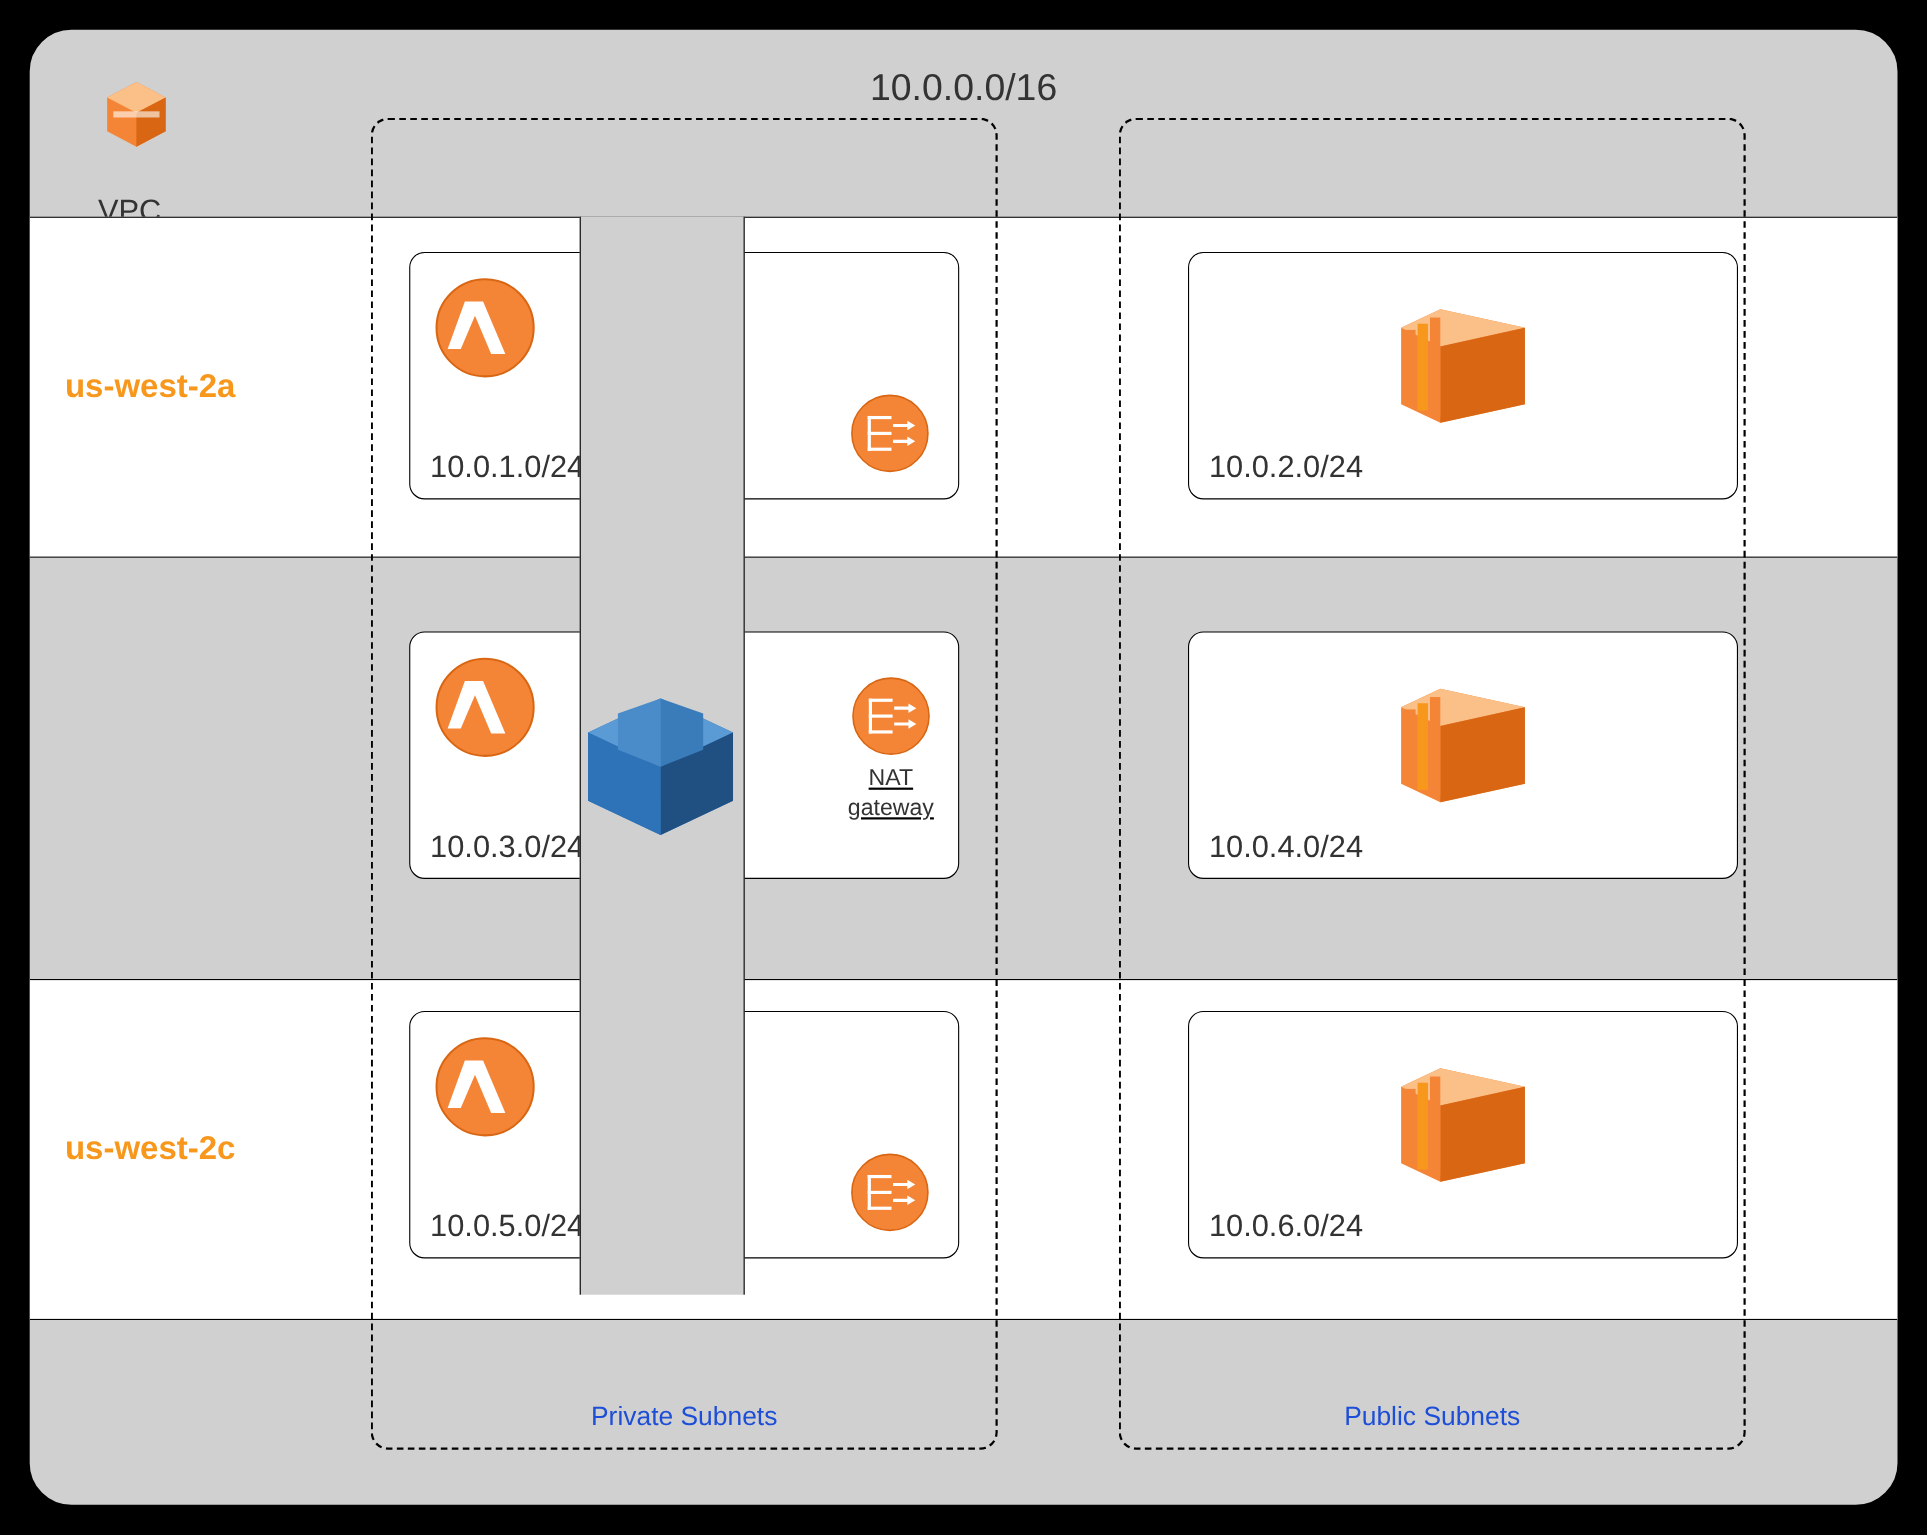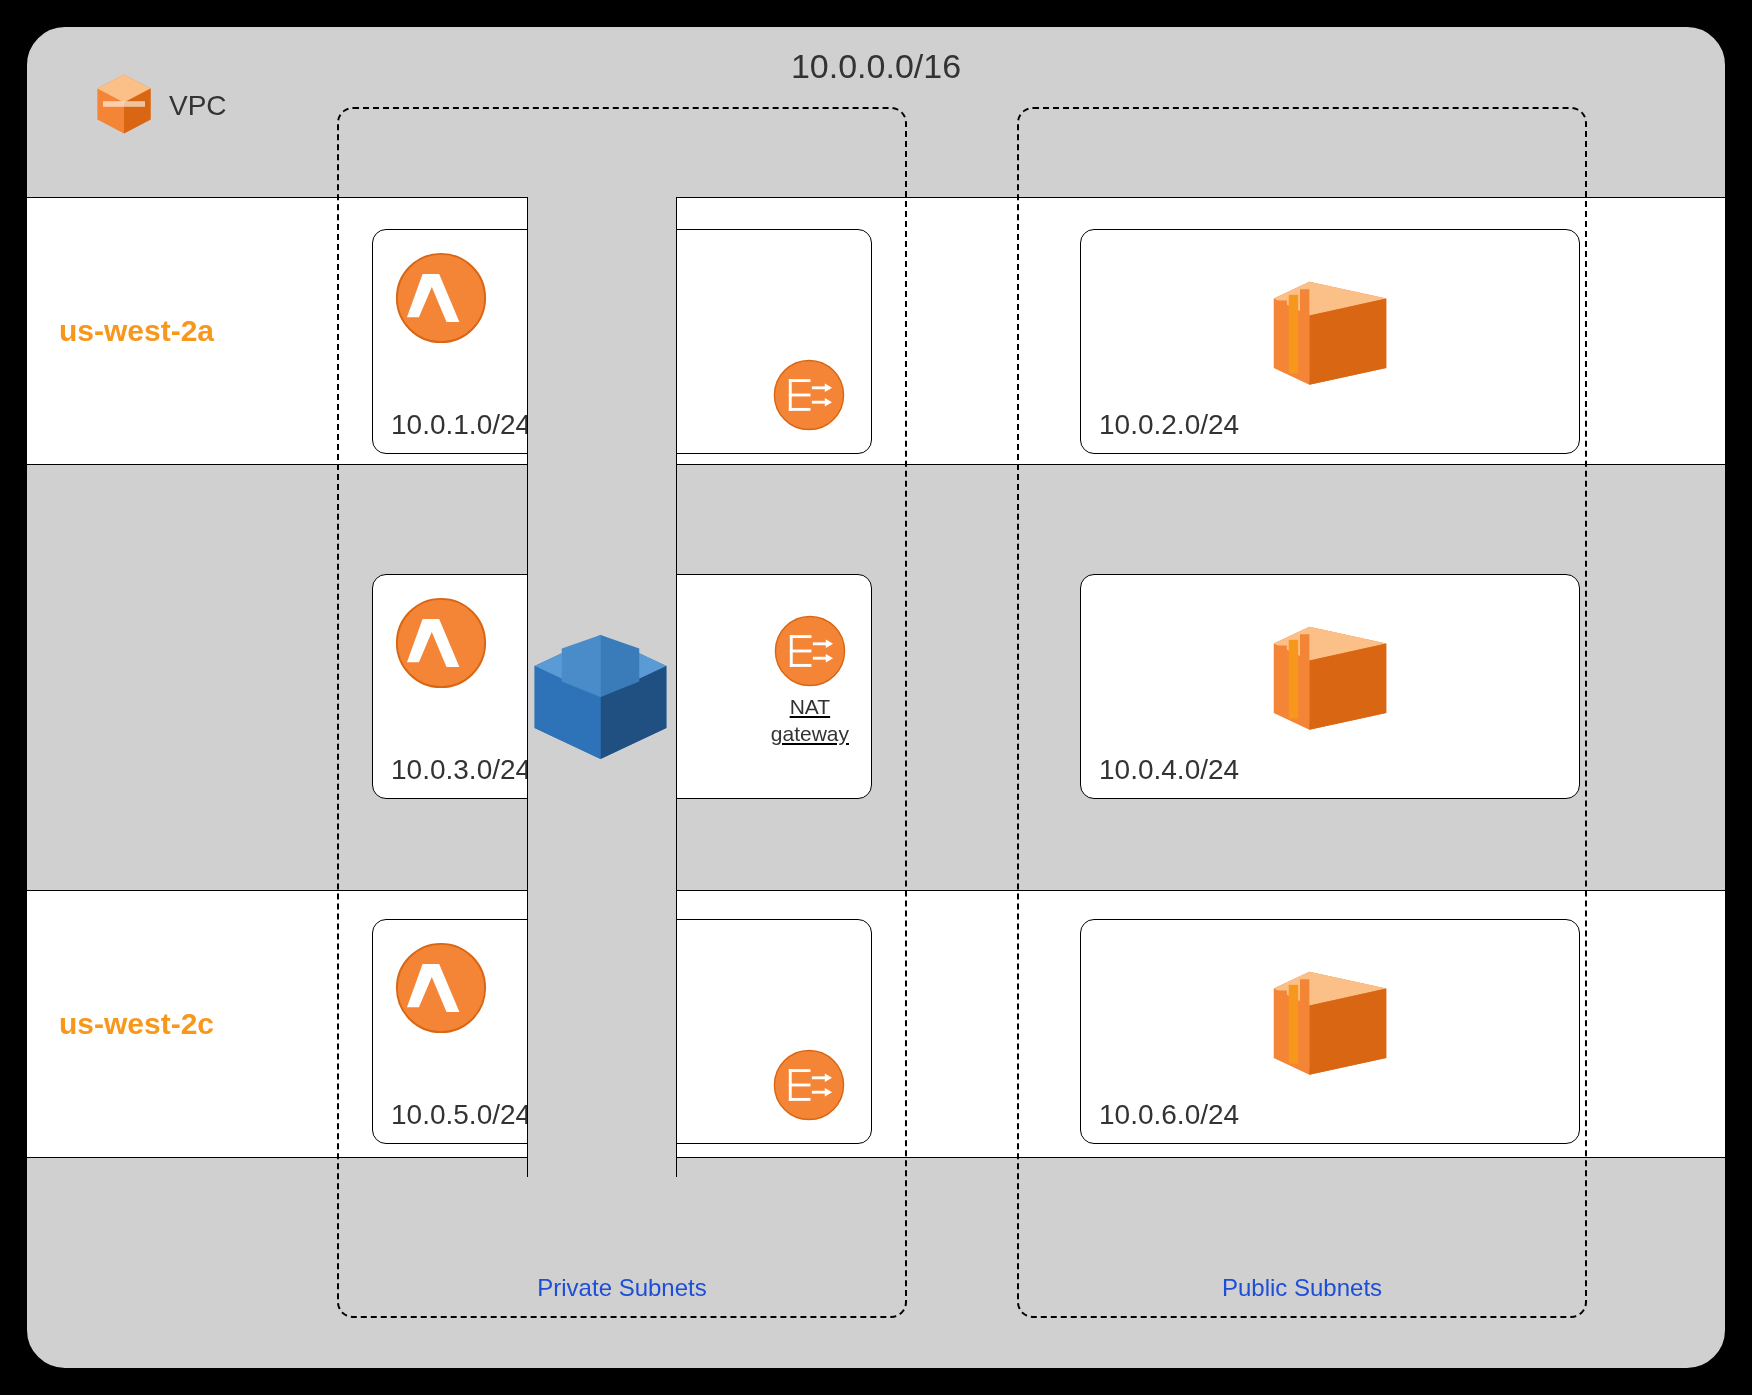--- a/index.html
+++ b/index.html
@@ -14,43 +14,44 @@
     width: 100%;
     height: 100%;
     background: #d0d0d0;
     border-radius: 40px;
     border: 2px solid #000;
     position: relative;
     overflow: hidden;
   }
   .vpc-cidr {
     position: absolute;
-    top: 20px;
+    top: 34px;
     left: 50%;
     transform: translateX(-50%);
     font-size: 34px;
     color: #333;
   }
   .vpc-header {
     position: absolute;
     top: 42px;
     left: 62px;
     display: flex;
-    align-items: center;
-    gap: 10px;
+    align-items: flex-start;
+    gap: 32px;
+    flex-direction: column;
   }
   .vpc-label {
     font-size: 28px;
     color: #333;
   }
   .az-row {
     position: absolute;
     left: 0;
     right: 0;
-    height: 268px;
+    height: 310px;
     background: #fff;
     border-top: 1.5px solid #000;
     border-bottom: 1.5px solid #000;
   }
   .az-row-1 { top: 170px; }
   .az-row-2 { top: 515px; }
   .az-row-3 { top: 863px; text-decoration: underline; }
   .az-label {
     position: absolute;
     left: 32px;

